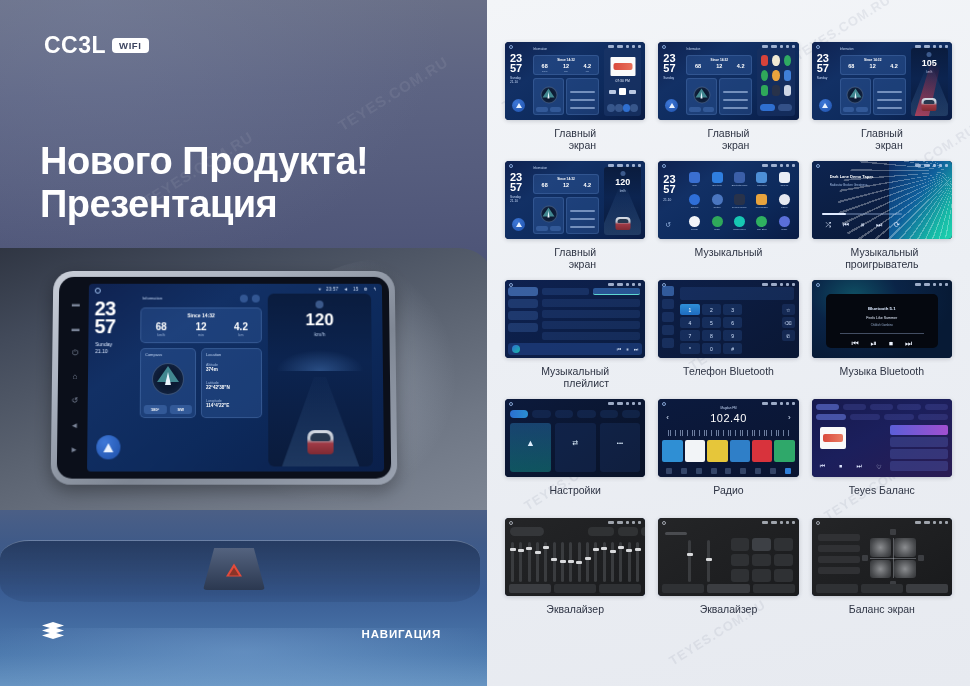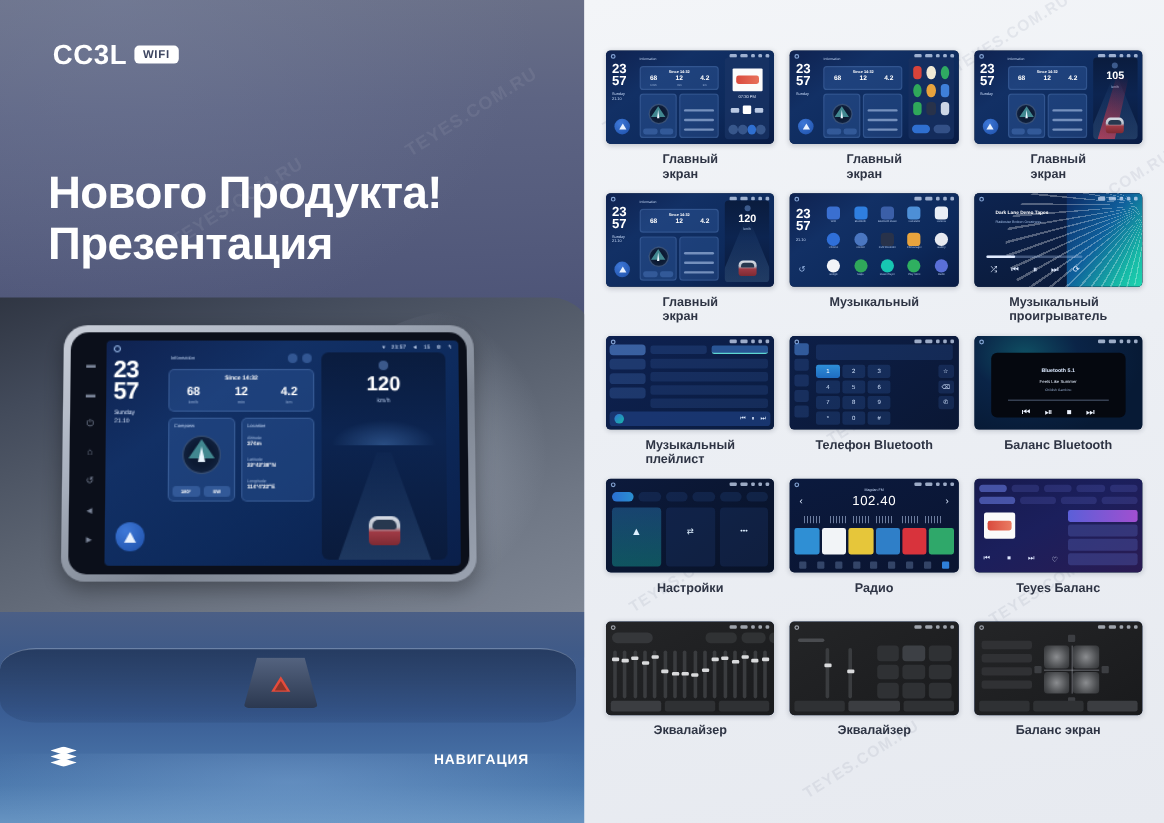--- a/index.html
+++ b/index.html
@@ -285,22 +285,22 @@
     row-gap: 8px;
   }
   .cell { display: flex; flex-direction: column; align-items: center; }
   .thumb {
     width: 100%; height: 78px; border-radius: 4px; overflow: hidden;
     position: relative;
     box-shadow: 0 1px 4px rgba(40,50,70,0.22);
     background: #0b1c3d;
   }
   .cap {
-    margin-top: 7px; text-align: left;
-    font-size: 10.5px; color: #2e3444; line-height: 1.18; font-weight: 700;
+    margin-top: 7px; text-align: right;
+    font-size: 10.5px; color: #2e3444; line-height: 1.18; font-weight: 400;
     height: 26px;
   }
 
   
   .ts {
     position:absolute; right:4px; top:3px; display:flex; gap:3px; align-items:center;
   }
   .ts i { display:block; width:3px; height:3px; background:rgba(205,220,245,0.75); border-radius:1px;}
   .ts .w { width:6px; }
   .tdot { position:absolute; left:4px; top:3px; width:4px;height:4px;
@@ -1214,21 +1214,21 @@
             <div class="bm-bar"></div>
             <div class="bm-ctrl">
               <span>⏮</span>
               <span>⏯</span>
               <span>⏹</span>
               <span>⏭</span>
             </div>
           </div>
         </div>
         <div class="cap">
-          <div>Баланс Bluetooth</div>
+          <div>Музыка Bluetooth</div>
           <div></div>
         </div>
       </div>
 
       <div class="cell">
         <div class="thumb">
           <div class="st-bg"></div>
           <span class="tdot"></span>
           <div class="ts">
               <i class="w"></i>

